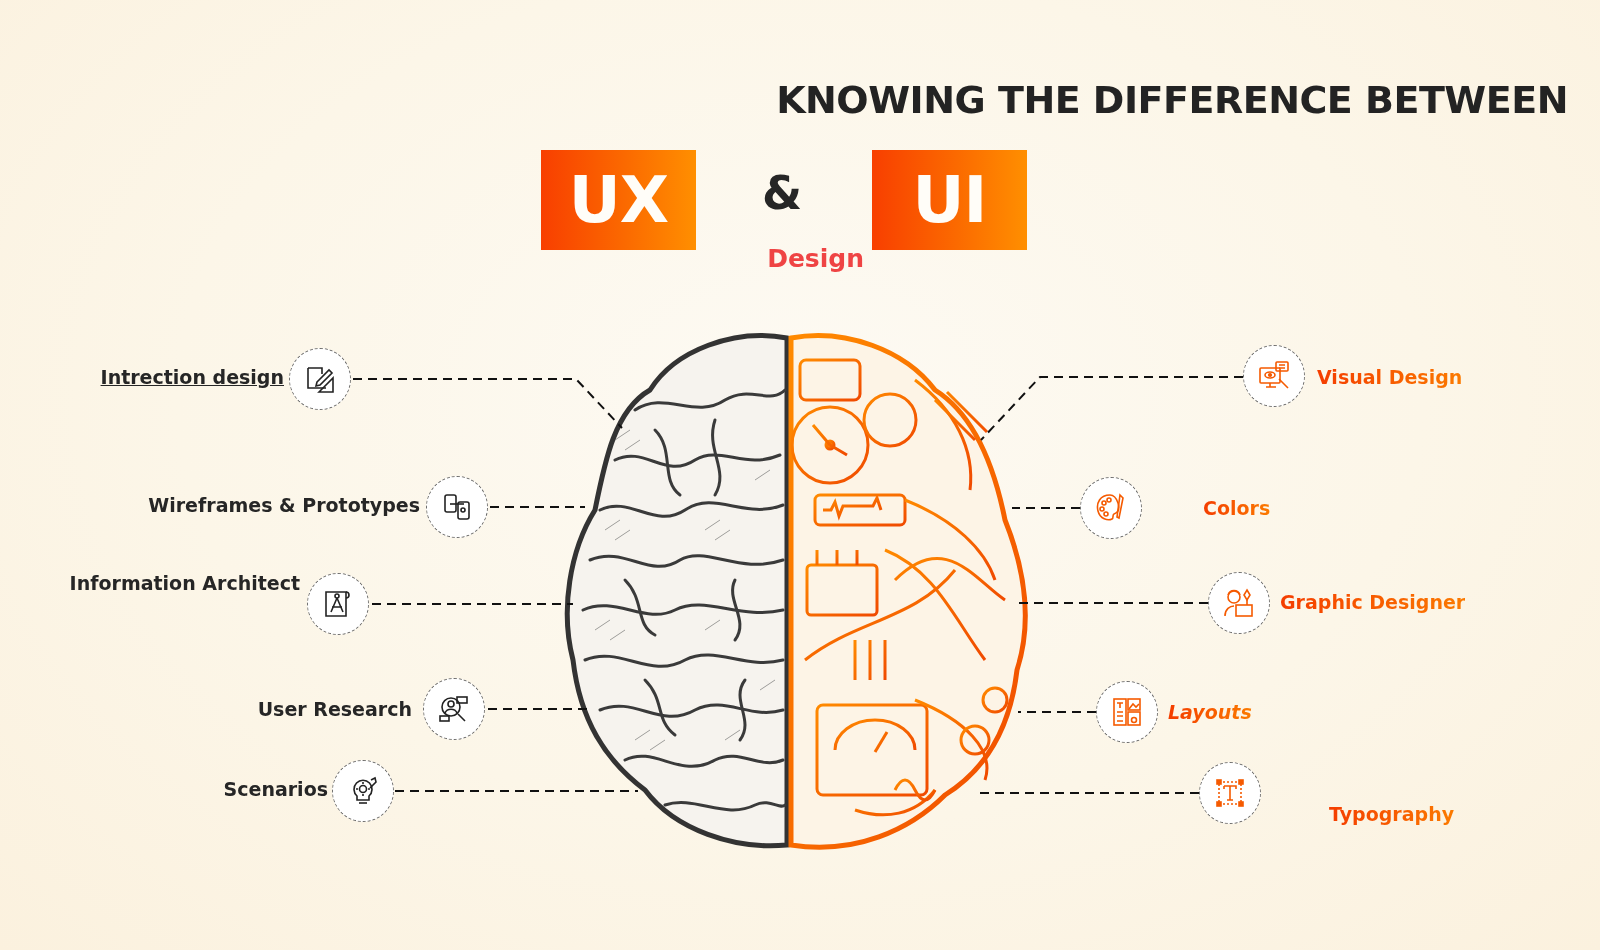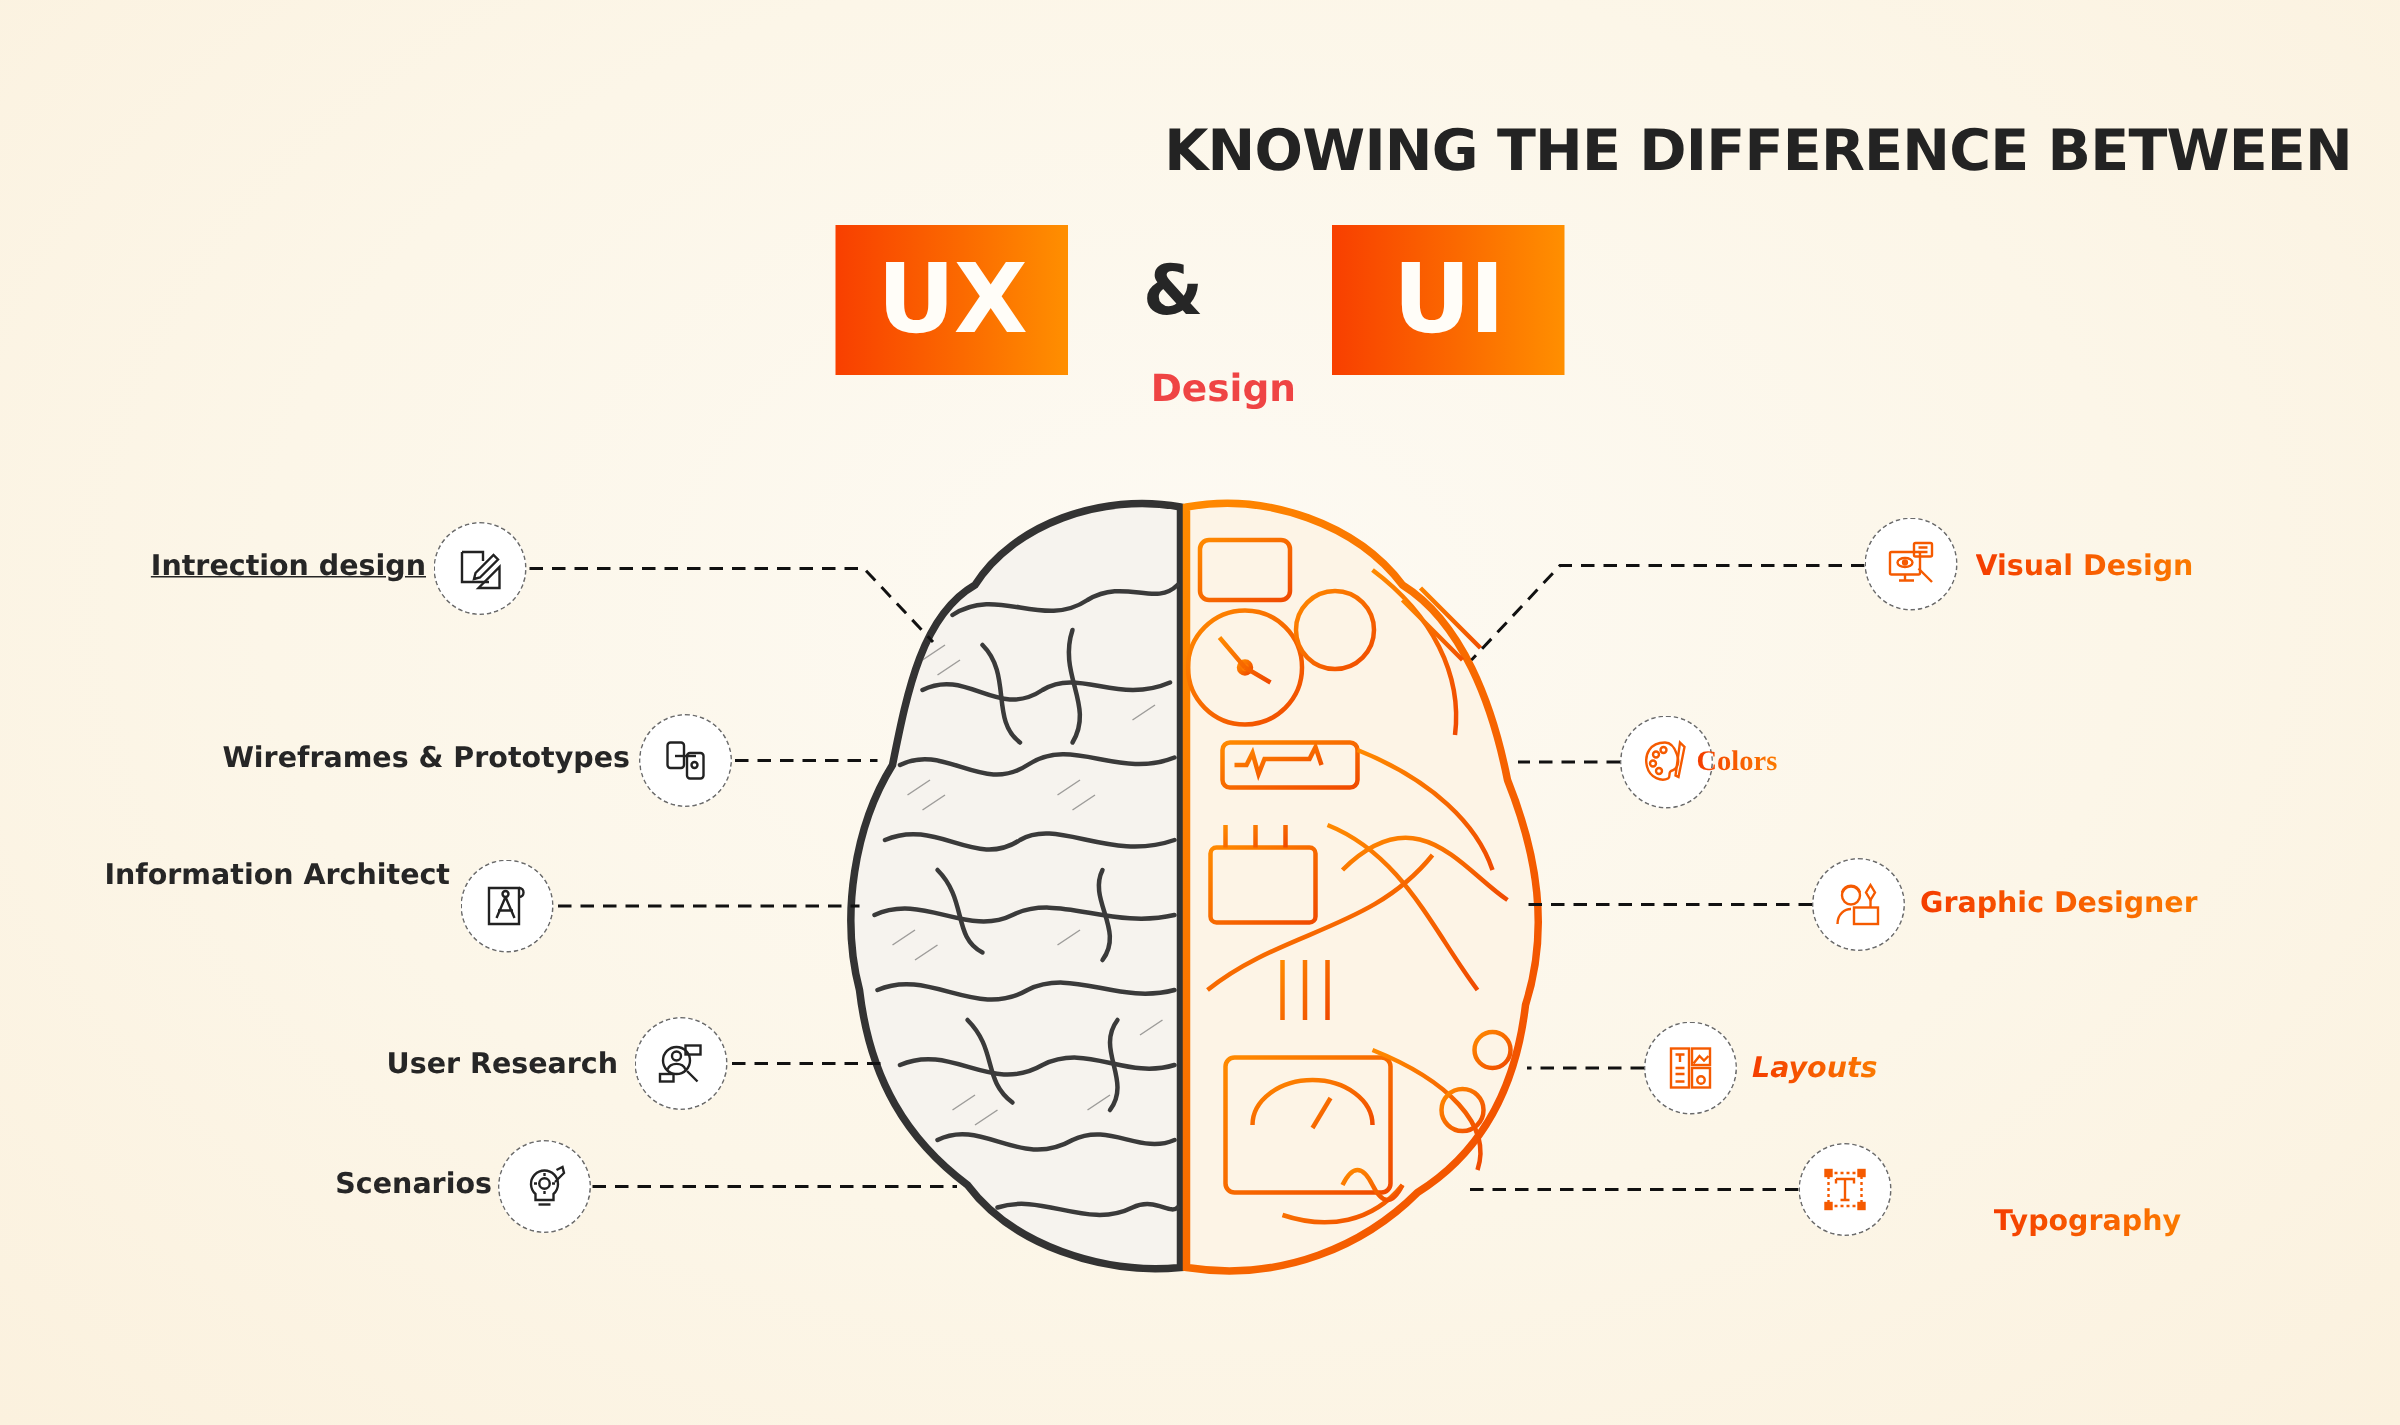--- a/index.html
+++ b/index.html
@@ -11,21 +11,21 @@
   }
   .abs { position: absolute; }
   .title {
     left: 0; width: 1568px; top: 78px; text-align: right;
     font-size: 38px; font-weight: bold; letter-spacing: -0.5px; color: #232323;
   }
   .tag-box {
     width: 155px; height: 100px;
     background: linear-gradient(90deg, #f83f00 0%, #fb6a00 55%, #ff8f00 100%);
     color: #fffdf8; font-weight: bold; font-size: 64px;
-    display: flex; align-items: center; justify-content: center; letter-spacing: -1px; margin-left: 16px;
+    display: flex; align-items: center; justify-content: center; letter-spacing: -1px;
   }
   .amp { left: 740px; top: 166px; width: 84px; text-align: center; font-size: 46px; font-weight: bold; color: #262626; }
   .design { left: 704px; top: 244px; width: 160px; text-align: right; font-size: 25px; font-weight: bold; color: #ef4444; }
 
   .icon-circle {
     width: 62px; height: 62px; border-radius: 50%;
     background: #ffffff; border: 1.5px dashed #6b6b6b;
     display: flex; align-items: center; justify-content: center;
     box-sizing: border-box;
   }
@@ -206,21 +206,21 @@
   <div class="abs icon-circle" style="left:1080px; top:477px;">
     <svg viewBox="0 0 34 34" fill="none" stroke="#f55a00" stroke-width="1.6">
       <path d="M16 4 C6 4 2 12 4 20 C6 28 14 30 18 28 C20 27 18 24 20 23 C24 22 26 18 24 12 C22 6 19 4 16 4 Z"></path>
         <circle cx="10" cy="12" r="2"></circle>
         <circle cx="15" cy="9" r="2"></circle>
         <circle cx="8" cy="18" r="2"></circle>
         <circle cx="12" cy="23" r="2"></circle>
         <path d="M26 4 l3 3 l-4 20 l-2 -1 z"></path>
     </svg>
   </div>
-  <div class="abs label label-right" style="left:1131px; top:497px;font-family:Liberation Serif, serif;">Colors</div>
+  <div class="abs label label-right" style="left:1203px; top:497px;">Colors</div>
 
   <div class="abs icon-circle" style="left:1208px; top:572px;">
     <svg viewBox="0 0 34 34" fill="none" stroke="#f55a00" stroke-width="1.6">
       <circle cx="12" cy="11" r="6"></circle>
         <path d="M6 9 c2 -6 10 -6 12 0"></path>
         <path d="M3 30 c0 -7 5 -10 9 -10"></path>
         <rect x="14" y="19" width="16" height="11"></rect>
         <path d="M25 4 l3 5 l-3 5 l-3 -5 z"></path>
         <path d="M25 14 v5"></path>
     </svg>

